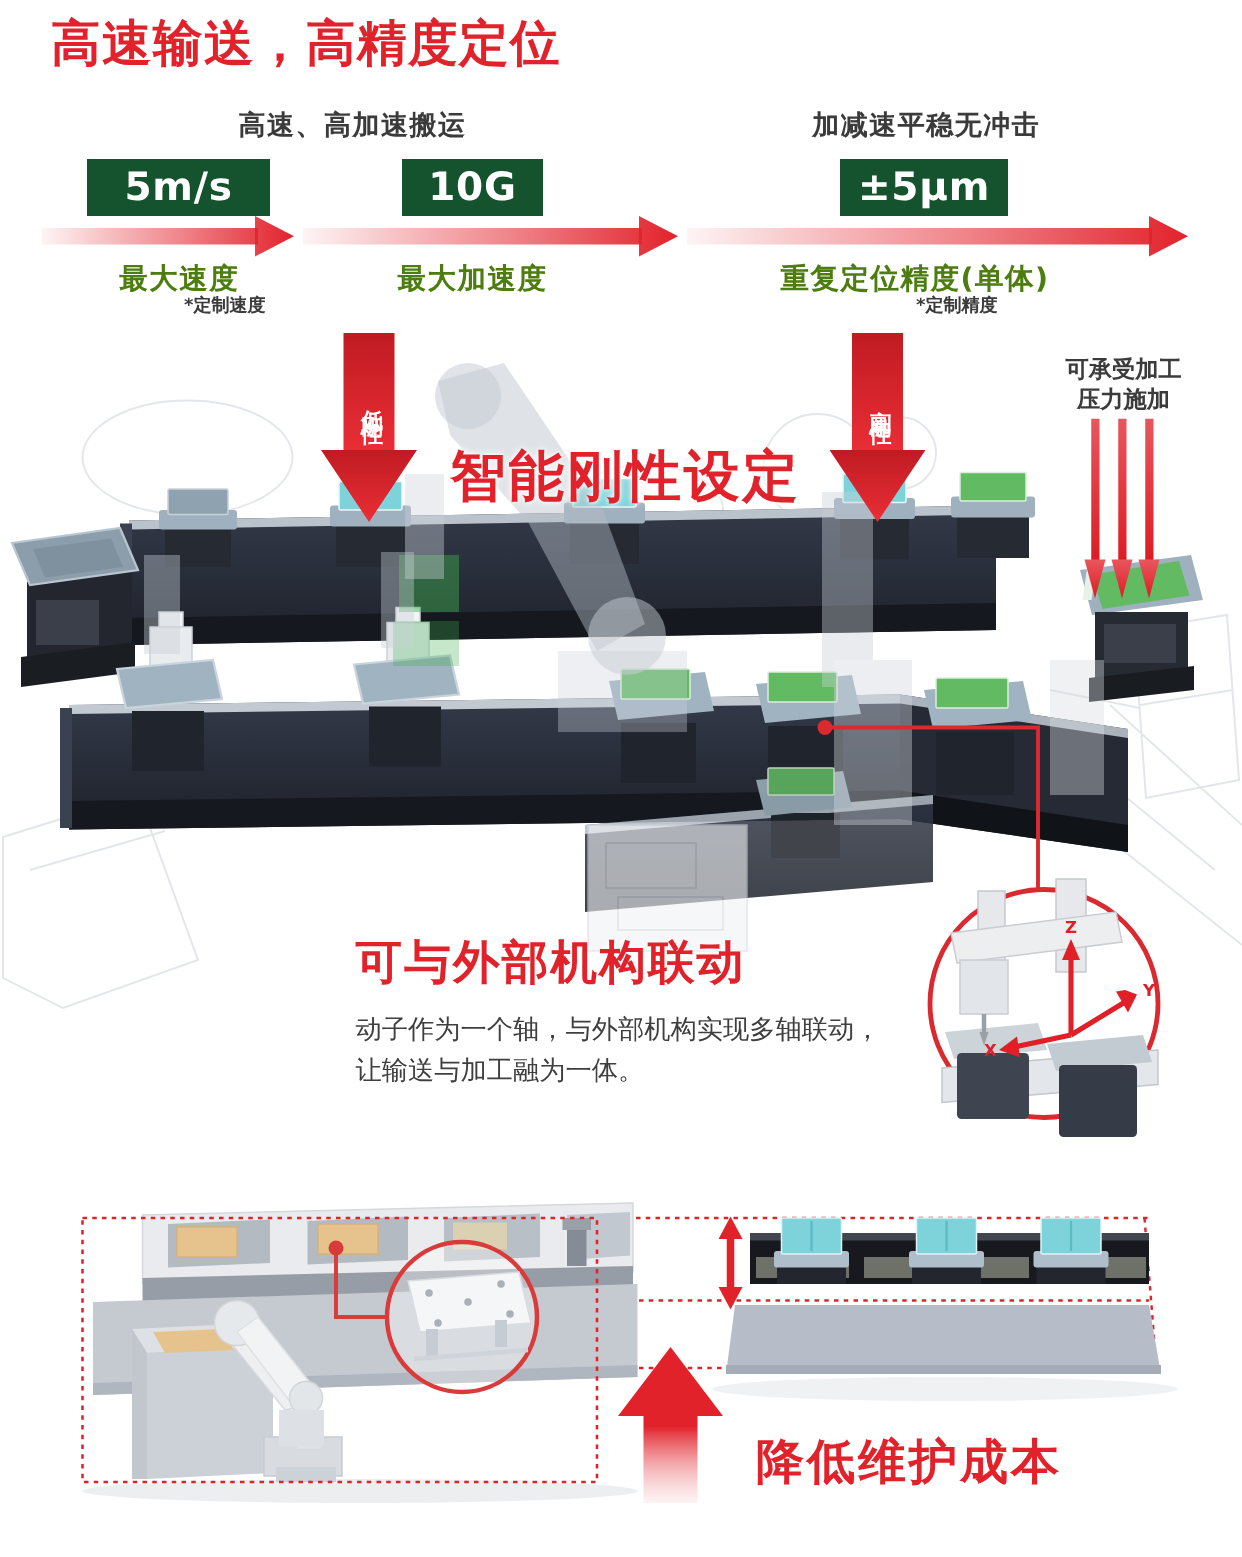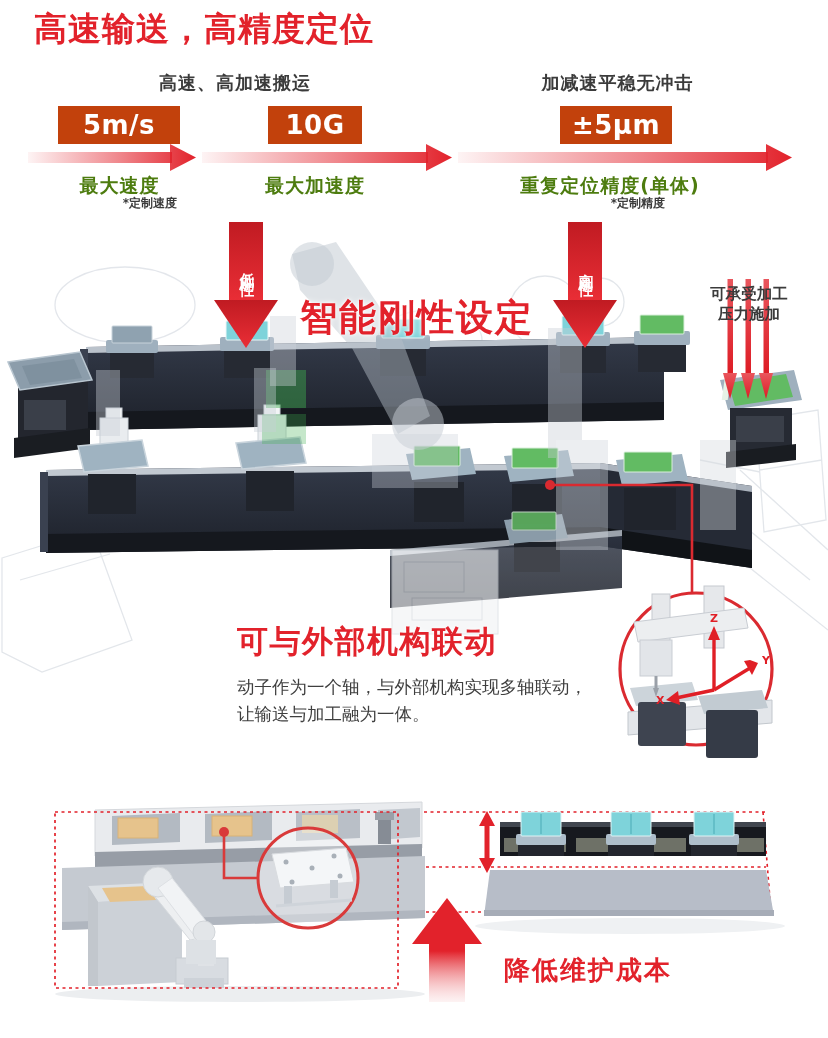--- a/index.html
+++ b/index.html
@@ -8,48 +8,48 @@
     background:#ffffff;overflow:hidden;
     font-family:"DejaVu Sans","Liberation Sans",sans-serif;
   }
   .abs{position:absolute;}
   .title{
     left:34px;top:7px;font-size:33px;font-weight:bold;color:#e2222b;
     letter-spacing:1px;white-space:nowrap;text-align:right;
   }
   .grplabel{font-size:18px;font-weight:bold;color:#3b3b3b;text-align:center;letter-spacing:1px;}
   .badge{
-    background:#c2410c;color:#fff;font-weight:bold;font-size:26px;
+    background:#14532d;color:#fff;font-weight:bold;font-size:26px;
     display:flex;align-items:center;justify-content:center;letter-spacing:0.5px;
   }
   .metric{font-size:19px;font-weight:bold;color:#4d7c0f;text-align:center;letter-spacing:1px;}
   .note{font-size:12px;font-weight:bold;color:#3b3b3b;text-align:right;}
   .stiff-heading{
     left:300px;top:252px;font-size:37px;font-weight:bold;color:#e2222b;letter-spacing:2px;
     text-shadow:0 0 6px #fff,0 0 3px #fff;white-space:nowrap;z-index:6;margin-top:41px;
   }
   .varrow-label{
     writing-mode:vertical-rl;text-orientation:upright;
     color:#fff;font-size:14.5px;font-weight:bold;letter-spacing:4px;
     z-index:7;text-align:center;
   }
   .pressure{
     left:690px;top:236px;width:118px;text-align:center;
-    font-size:15.5px;font-weight:bold;color:#3b3b3b;line-height:1.32;z-index:6;margin-top:48px;
+    font-size:15.5px;font-weight:bold;color:#3b3b3b;line-height:1.32;z-index:6;
   }
   .link-heading{
     left:237px;top:621px;font-size:31px;font-weight:bold;color:#e2222b;
     letter-spacing:1.5px;text-shadow:0 0 5px #fff;white-space:nowrap;z-index:6;
   }
   .link-body{
     left:237px;top:674px;font-size:17.5px;font-weight:500;color:#3f3f3f;
     line-height:1.55;z-index:6;white-space:nowrap;
   }
   .maint-heading{
-    left:504px;top:953px;font-size:26px;font-weight:bold;color:#e2222b;
+    left:504px;top:953px;font-size:32px;font-weight:bold;color:#e2222b;
     letter-spacing:2px;white-space:nowrap;z-index:6;
   }
   svg{display:block;}
 </style>
 </head>
 <body>
 
 <div class="page">
 
   <svg class="abs" style="left:0;top:141px;z-index:2" width="828" height="34" viewBox="0 0 828 34">

